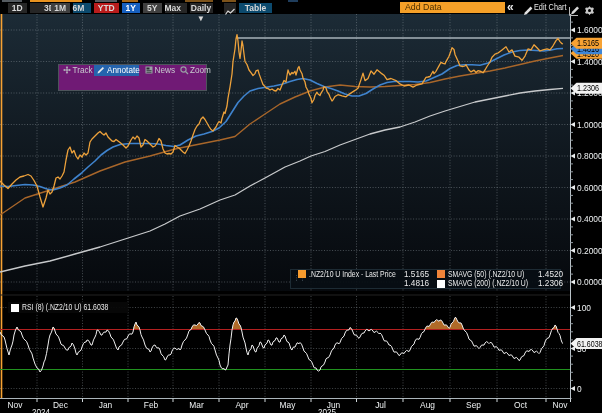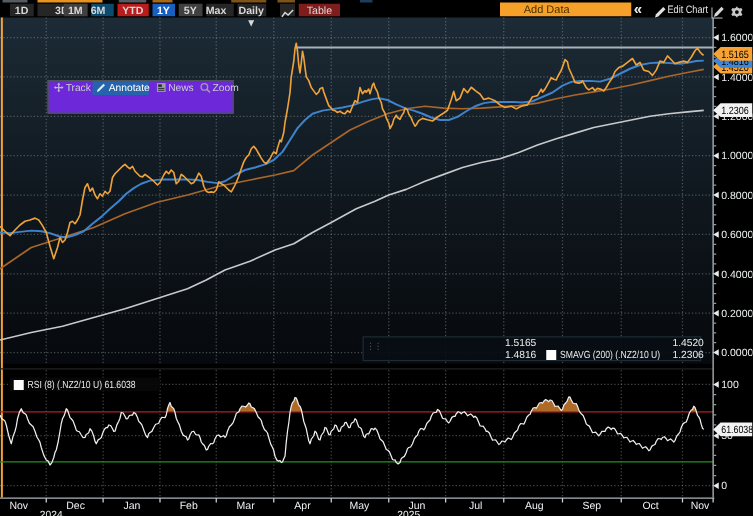--- a/index.html
+++ b/index.html
@@ -173,36 +173,36 @@
 <div style="position:absolute;left:51px;top:2.5px;width:18.5px;height:10.5px;background:#404040;color:#d8d8d8;font-size:8.5px;font-weight:bold;line-height:10.5px;text-align:center">1M</div>
 <div style="position:absolute;left:72.5px;top:2.5px;width:18.5px;height:10.5px;background:#0c4a6e;color:#d8d8d8;font-size:8.5px;font-weight:bold;line-height:10.5px;text-align:left">6M</div>
 <div style="position:absolute;left:94px;top:2.5px;width:24.5px;height:10.5px;background:#b91c1c;color:#d8d8d8;font-size:8.5px;font-weight:bold;line-height:10.5px;text-align:center">YTD</div>
 <div style="position:absolute;left:121.5px;top:2.5px;width:18.5px;height:10.5px;background:#1760c0;color:#fff;font-size:8.5px;font-weight:bold;line-height:10.5px;text-align:center">1Y</div>
 <div style="position:absolute;left:143px;top:2.5px;width:18.5px;height:10.5px;background:#404040;color:#d8d8d8;font-size:8.5px;font-weight:bold;line-height:10.5px;text-align:center">5Y</div>
 <div style="position:absolute;left:164.5px;top:2.5px;width:22px;height:10.5px;background:#262626;color:#d8d8d8;font-size:8.5px;font-weight:bold;line-height:10.5px;">Max</div>
 <div style="position:absolute;left:189.5px;top:2.5px;width:23px;height:10.5px;background:#262626;color:#d8d8d8;font-size:8.5px;font-weight:bold;line-height:10.5px;text-align:center">Daily ▾</div>
 <div style="position:absolute;left:224px;top:2.5px;width:12px;height:10.5px;background:#262626"><svg width="12" height="10" viewBox="0 0 12 10">
       <polyline points="1.5,7.5 4,4 6.5,6 10.5,2" fill="none" stroke="#d8d8d8" stroke-width="1.2"></polyline>
     </svg></div>
-<div style="position:absolute;left:239px;top:2.5px;width:33px;height:10.5px;background:#7f1d1d;color:#d8d8d8;font-size:8.5px;font-weight:normal;line-height:10.5px;text-align:center">Table</div>
-<div style="position:absolute;left:400px;top:1.5px;width:105px;height:11px;background:#f5a028;color:#4d3000;font-size:8.8px;line-height:11px;padding-left:19px;box-sizing:border-box">Add Data</div>
+<div style="position:absolute;left:239px;top:2.5px;width:33px;height:10.5px;background:#0c4a6e;color:#d8d8d8;font-size:8.5px;font-weight:bold;line-height:10.5px;text-align:center">Table</div>
+<div style="position:absolute;left:400px;top:1.5px;width:105px;height:11px;background:#f5a028;color:#4d3000;font-size:8.8px;line-height:11px;padding-left:5px;box-sizing:border-box">Add Data</div>
 <div style="position:absolute;left:507px;top:0.5px;width:16px;height:13px;color:#ececec;font-size:12px;line-height:12px;font-weight:bold">«</div>
 <div style="position:absolute;left:523px;top:2px;width:11px;height:11px"><svg width="11" height="11" viewBox="0 0 11 11">
       <path d="M1,10 L1.8,7.4 L7.6,1.6 L9.4,3.4 L3.6,9.2 Z" fill="#e0e0e0"></path>
     </svg></div>
 <div style="position:absolute;left:534px;top:2px;height:11px;color:#e8e8e8;font-size:8.6px;line-height:11px;white-space:nowrap"><span style="display:inline-block;transform:scaleX(0.85);transform-origin:0 50%">Edit Chart</span></div>
 <div style="position:absolute;left:569px;top:2px;width:11px;height:11px"><svg width="11" height="11" viewBox="0 0 11 11">
       <path d="M0.5,2 L0.5,10.5 L9,10.5" fill="none" stroke="#b8b8b8" stroke-width="1"></path>
       <path d="M2,9.5 L3,6.8 L8.2,1.4 L10,3.2 L4.8,8.6 Z" fill="#d8d8d8"></path>
     </svg></div>
 <div style="position:absolute;left:584px;top:1.5px;width:12px;height:12px"><svg width="11" height="11" viewBox="0 0 11 11">
       <path d="M5.5,1 L6.3,2.2 A3.4,3.4 0 0 1 7.6,2.75 L9,2.4 L10,3.9 L9,4.9 A3.4,3.4 0 0 1 9,6.3 L10,7.3 L9,8.8 L7.6,8.45 A3.4,3.4 0 0 1 6.3,9 L5.5,10.2 L4.7,9 A3.4,3.4 0 0 1 3.4,8.45 L2,8.8 L1,7.3 L2,6.3 A3.4,3.4 0 0 1 2,4.9 L1,3.9 L2,2.4 L3.4,2.75 A3.4,3.4 0 0 1 4.7,2.2 Z" fill="#c8c8c8"></path>
       <circle cx="5.5" cy="5.6" r="1.5" fill="#000"></circle>
     </svg></div>
-<div style="position:absolute;left:38px;top:63.5px;width:149px;height:27px;background:#6d28d9;border:1px solid #4d545b;font-size:8.2px;color:#c9ccd0;line-height:11.5px">
+<div style="position:absolute;left:58px;top:63.5px;width:149px;height:27px;background:#701a75;border:1px solid #4d545b;font-size:8.2px;color:#c9ccd0;line-height:11.5px">
 <svg width="8" height="8" viewBox="0 0 8 8" style="position:absolute;left:3.5px;top:1.5px">
       <path d="M4,0 L5.2,1.8 L4.5,1.8 L4.5,3.5 L6.2,3.5 L6.2,2.8 L8,4 L6.2,5.2 L6.2,4.5 L4.5,4.5 L4.5,6.2 L5.2,6.2 L4,8 L2.8,6.2 L3.5,6.2 L3.5,4.5 L1.8,4.5 L1.8,5.2 L0,4 L1.8,2.8 L1.8,3.5 L3.5,3.5 L3.5,1.8 L2.8,1.8 Z" fill="#b9bdc2"></path>
     </svg>
     <span style="position:absolute;left:13.5px;top:0">Track</span>
 <div style="position:absolute;left:35px;top:0;width:45px;height:11.5px;background:#2564ad;color:#fff">
       <svg width="8" height="8" viewBox="0 0 8 8" style="position:absolute;left:3px;top:1.5px">
         <path d="M0.5,7.5 L1,5.8 L5.8,1 L7,2.2 L2.2,7 Z" fill="#e8eaec"></path>
       </svg>
       <span style="position:absolute;left:13px;top:0">Annotate</span>
     </div>
@@ -218,18 +218,20 @@
 <div style="position:absolute;left:118px;top:0;width:31px;height:11.5px">
       <svg width="9" height="9" viewBox="0 0 9 9" style="position:absolute;left:2.5px;top:1px">
         <circle cx="3.5" cy="3.5" r="2.6" fill="none" stroke="#9aa0a6" stroke-width="1.1"></circle>
         <line x1="5.5" y1="5.5" x2="8" y2="8" stroke="#9aa0a6" stroke-width="1.2"></line>
       </svg>
       <span style="position:absolute;left:13px;top:0">Zoom</span>
     </div>
 </div>
 <div style="position:absolute;left:290px;top:268.5px;width:271px;height:20px;background:rgba(8,14,19,0.92);border:1px solid #1d2b34;font-size:8.2px;color:#ebebeb;line-height:10px">
 <div style="position:absolute;left:2px;top:3px;color:#5a6a74;font-size:7px;letter-spacing:-1px">⋮⋮</div>
+<div style="position:absolute;left:7px;top:0"><span style="display:inline-block;width:8px;height:8px;background:#f79b2e;margin-right:3px;vertical-align:-1.5px"></span><span style="display:inline-block;transform:scaleX(0.84);transform-origin:0 50%;white-space:nowrap">.NZ2/10 U Index - Last Price</span></div>
 <div style="position:absolute;left:113px;top:0;width:22px;text-align:right">1.5165</div>
 <div style="position:absolute;left:113px;top:9.5px;width:22px;text-align:right">1.4816</div>
+<div style="position:absolute;left:146px;top:0"><span style="display:inline-block;width:8px;height:8px;background:#ef8339;margin-right:3px;vertical-align:-1.5px"></span><span style="display:inline-block;transform:scaleX(0.84);transform-origin:0 50%;white-space:nowrap">SMAVG (50) (.NZ2/10 U)</span></div>
 <div style="position:absolute;left:247px;top:0;width:22px;text-align:right">1.4520</div>
 <div style="position:absolute;left:146px;top:9.5px"><span style="display:inline-block;width:8px;height:8px;background:#ffffff;margin-right:3px;vertical-align:-1.5px"></span><span style="display:inline-block;transform:scaleX(0.84);transform-origin:0 50%;white-space:nowrap">SMAVG (200) (.NZ2/10 U)</span></div>
 <div style="position:absolute;left:247px;top:9.5px;width:22px;text-align:right">1.2306</div>
 </div>
 <div style="position:absolute;left:8px;top:302px;height:11px;background:rgba(8,8,8,0.92);font-size:8.2px;color:#ebebeb;line-height:11px;padding:0 3px;white-space:nowrap"><span style="display:inline-block;width:8px;height:8px;background:#ffffff;margin-right:3px;vertical-align:-1.5px"></span><span style="display:inline-block;transform:scaleX(0.84);transform-origin:0 50%;white-space:nowrap">RSI (8) (.NZ2/10 U) 61.6038</span></div>
 </body></html>

